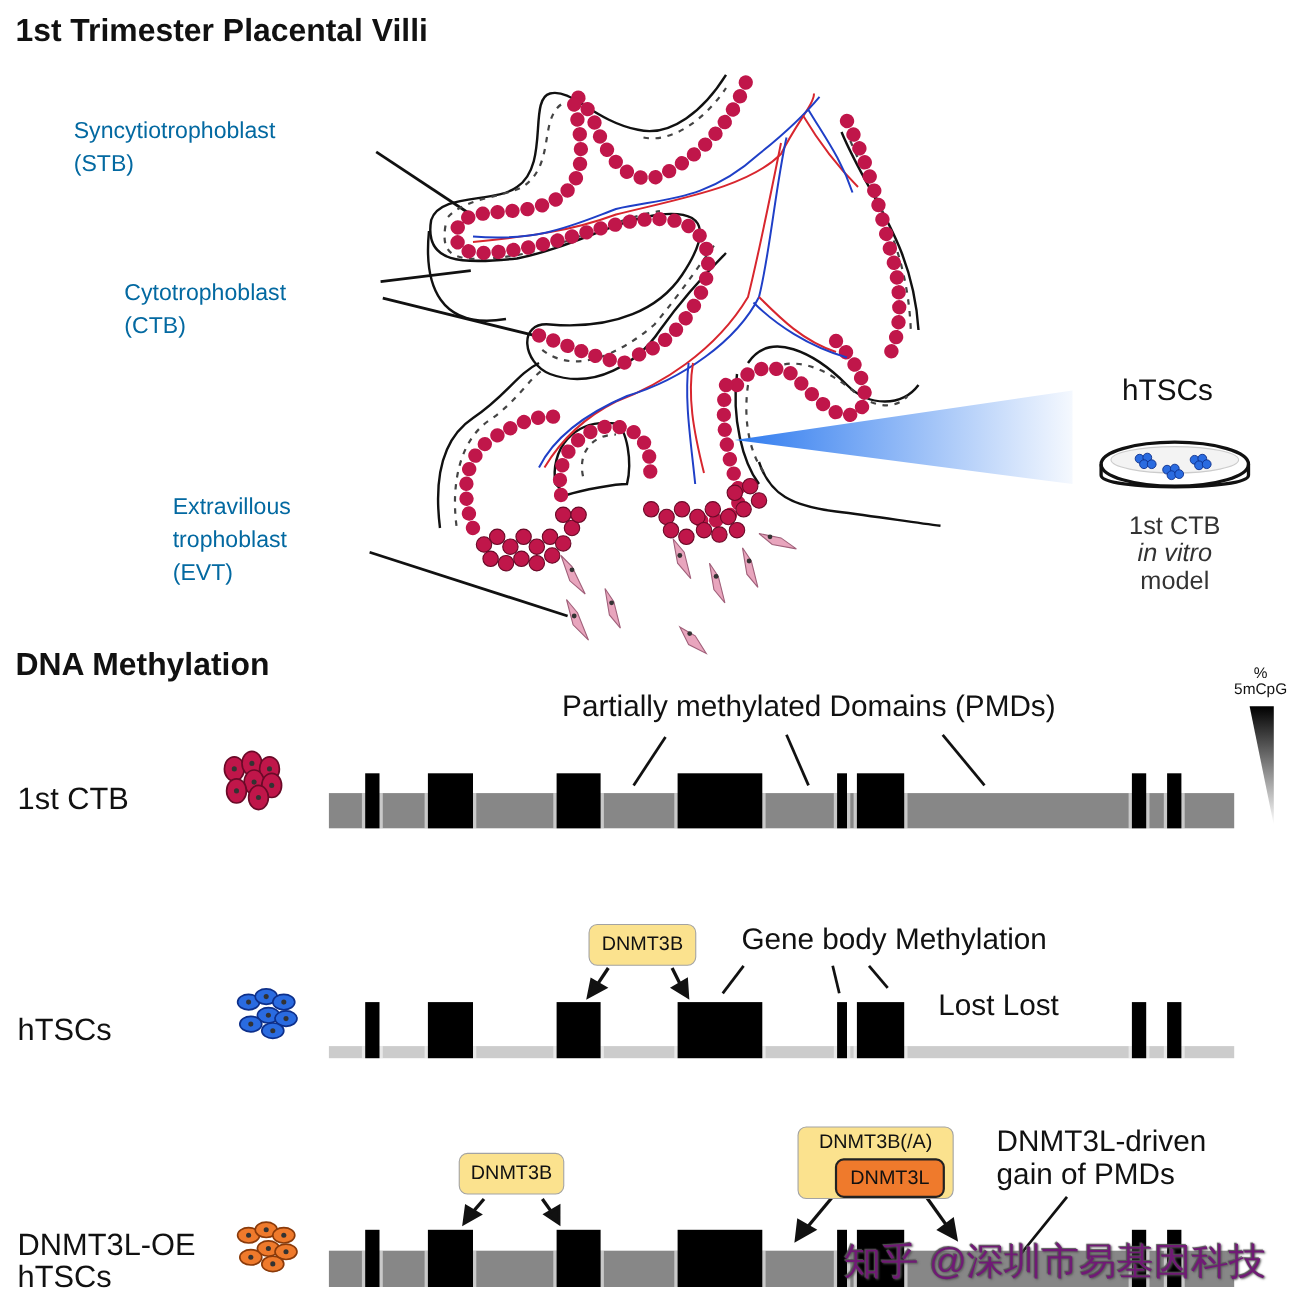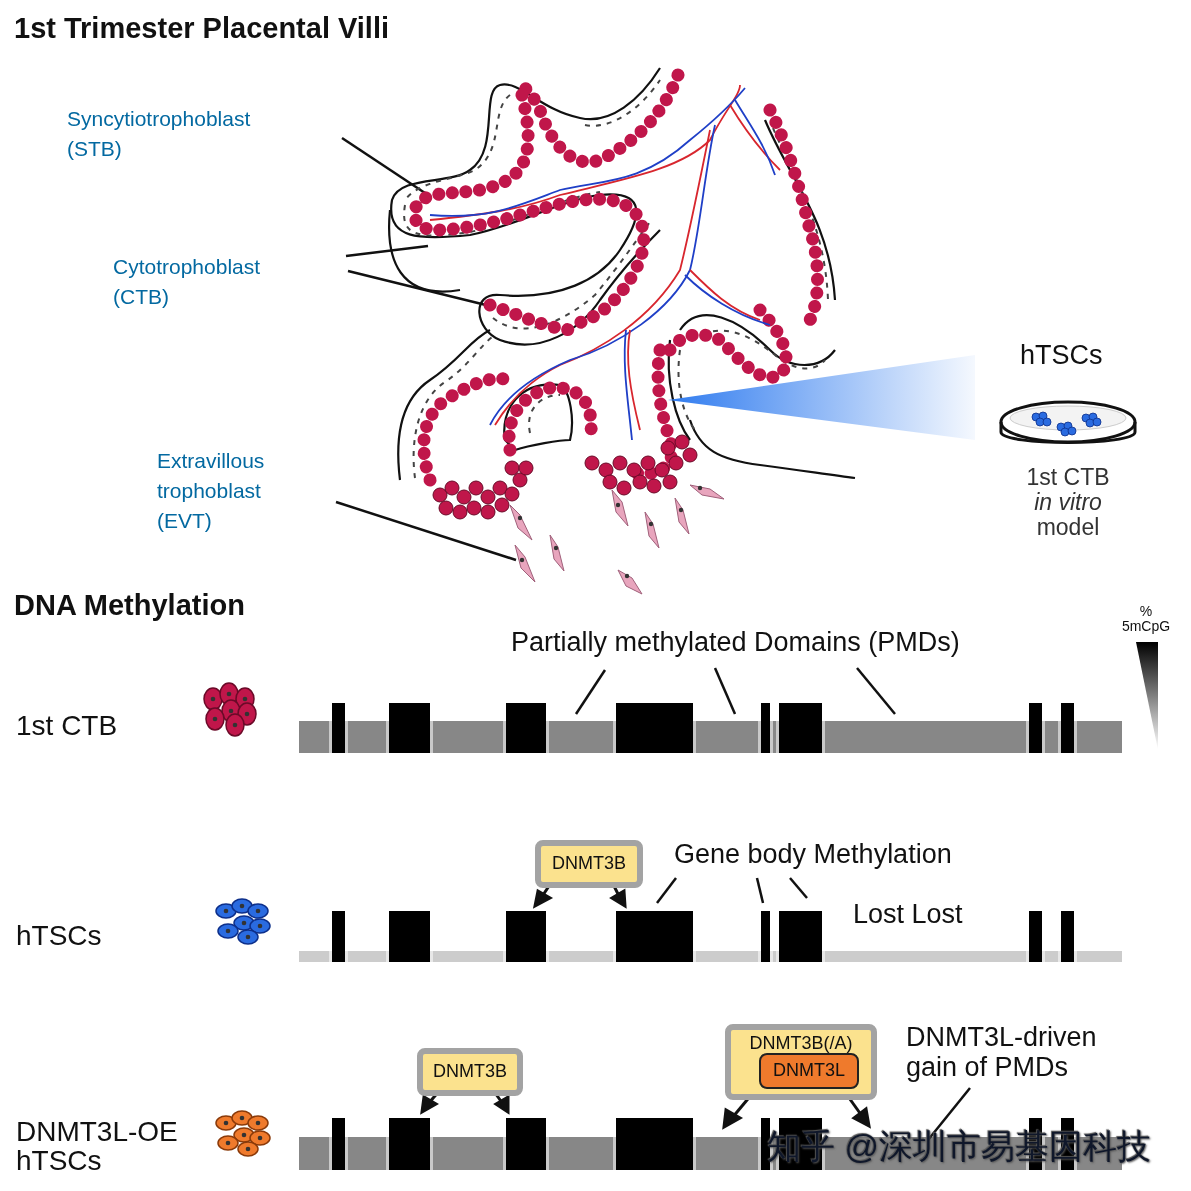--- a/index.html
+++ b/index.html
@@ -5,25 +5,25 @@
   html, body { margin:0; padding:0; background:#ffffff; }
   body { width:1191px; height:1191px; position:relative; overflow:hidden;
          font-family:"Liberation Sans", sans-serif; color:#111; }
   .abs { position:absolute; white-space:nowrap; }
   .h-title { font-weight:bold; font-size:29px; color:#111; }
   .lbl { font-size:21px; line-height:30px; color:#0369a1; }
   .lbl-sm { font-size:23px; line-height:25px; color:#333; text-align:center; }
   .row-lbl { font-size:28px; line-height:29px; }
   .ann { font-size:27px; }
   .legend-lbl { font-size:14px; line-height:15px; text-align:center; color:#111; }
-  .enzyme { position:absolute; background:#fbe28e; border:6px solid #a3a3a3; border-radius:8px;
+  .enzyme { position:absolute; background:#fbe28e; border:1px solid #a3a3a3; border-radius:8px;
             font-size:18px; text-align:center; color:#111; }
   .enzyme-inner { position:absolute; background:#ef7a2c; border:2px solid #222; border-radius:8px;
             font-size:18px; text-align:center; color:#111;margin-left:12px; }
-  .watermark { font-size:34px; color:#0f172a; text-shadow:1px 1px 2px #555, -1px -1px 1px #555; }
+  .watermark { font-size:34px; color:#701a75; text-shadow:1px 1px 2px #555, -1px -1px 1px #555; }
   svg { position:absolute; left:0; top:0; }
 </style>
 </head>
 <body>
 
 <div class="abs h-title" style="left:14px; top:12px;">1st Trimester Placental Villi</div>
 
 <div class="abs lbl" style="left:67px; top:104px;">
   <div>Syncytiotrophoblast</div>
   <div>(STB)</div>

